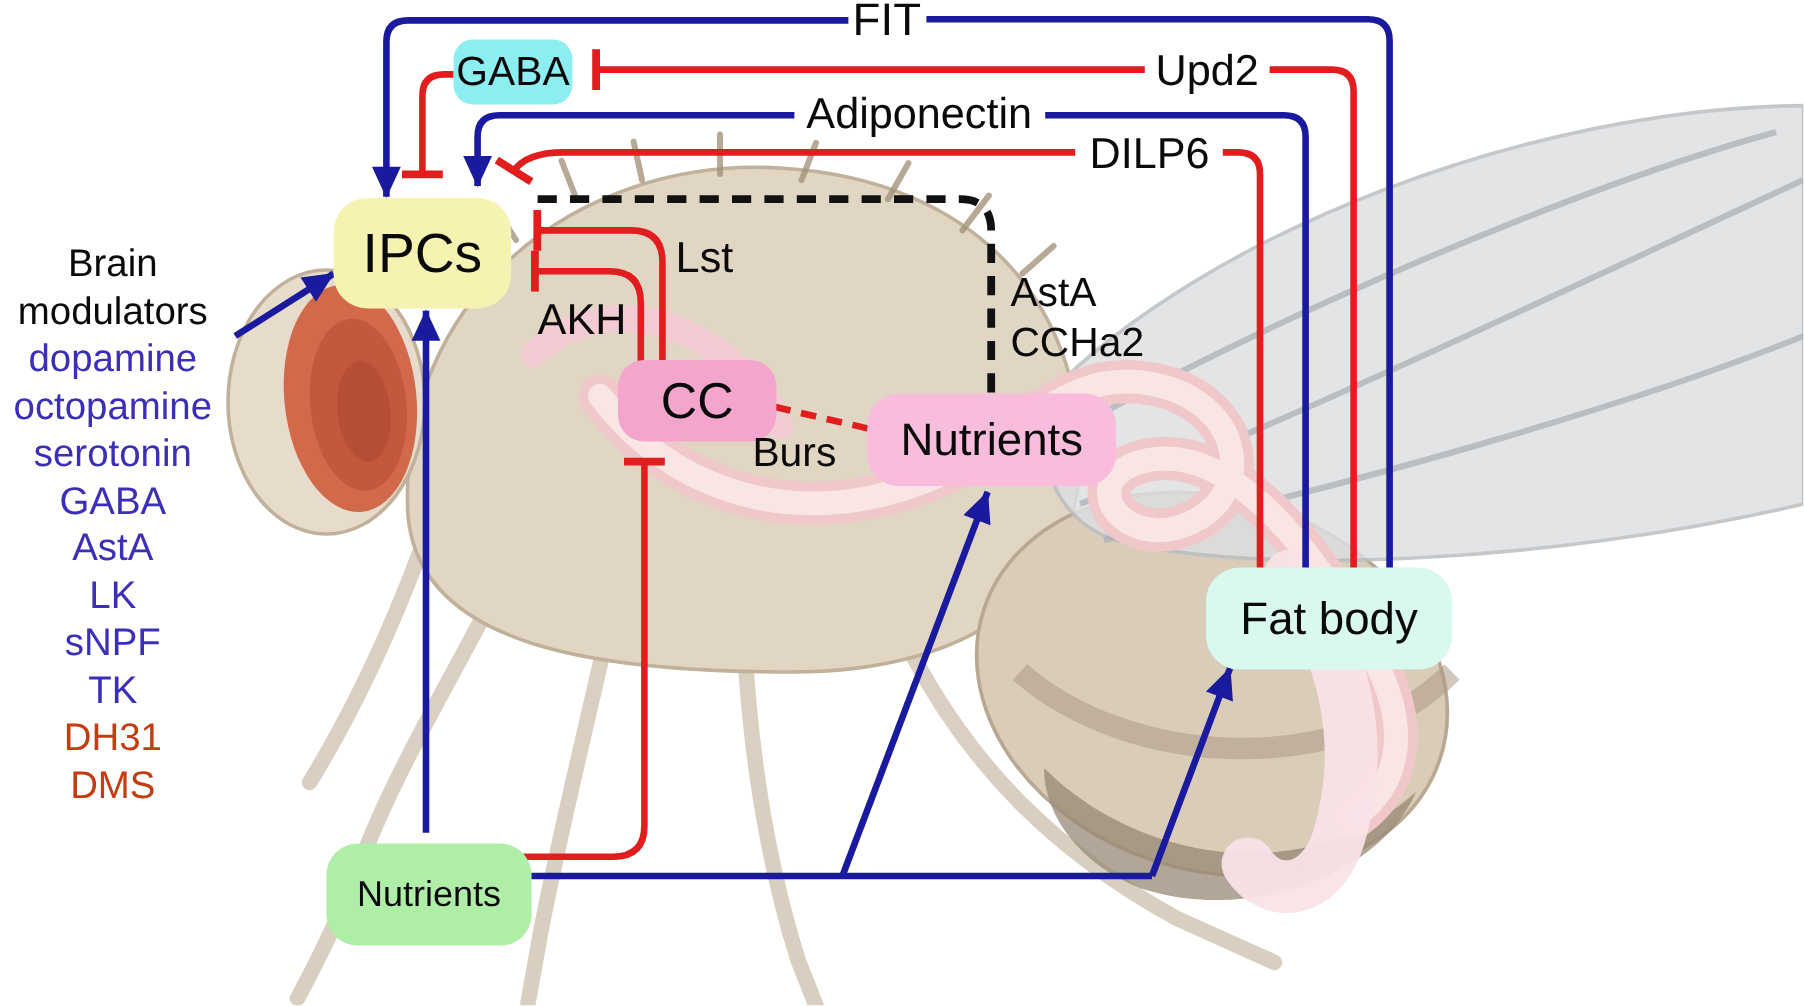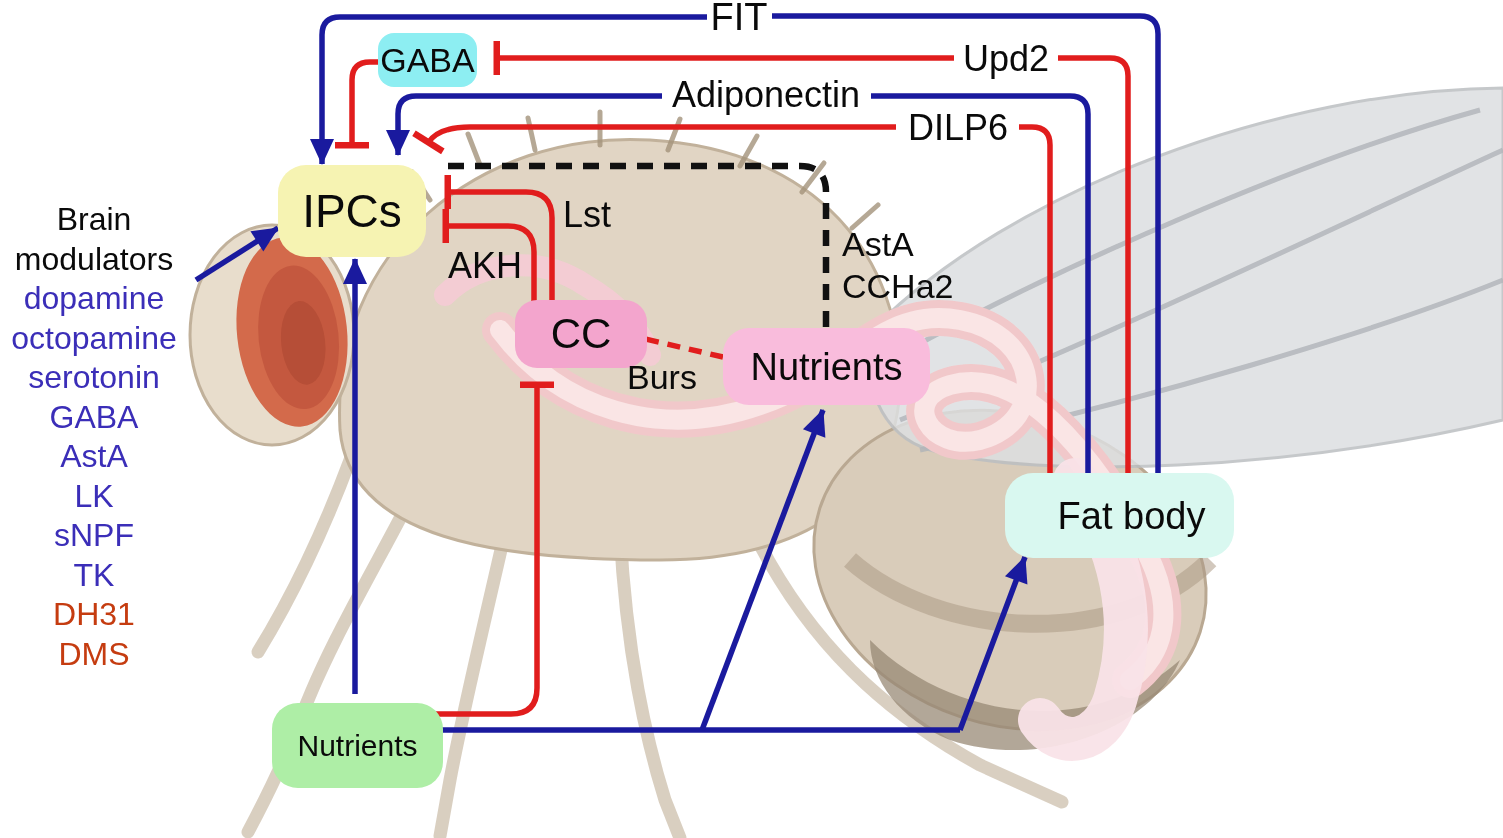--- a/index.html
+++ b/index.html
@@ -8,21 +8,21 @@
   #bg{position:absolute;left:0;top:0;width:1503px;height:838px;}
   .node{position:absolute;display:flex;align-items:center;justify-content:center;
         color:#0a0a0a;text-align:center;line-height:1;}
   .siglabel{position:absolute;color:#0a0a0a;white-space:nowrap;line-height:1;}
   .centered{transform:translate(-50%,-50%);}
   
   #box-gaba{left:378px;top:33px;width:99px;height:54px;border-radius:16px;background:#8deef2;font-size:34px;}
   #box-ipcs{left:278px;top:165px;width:148px;height:92px;border-radius:28px;background:#f6f3b2;font-size:46px;}
   #box-cc{left:475px;top:300px;width:132px;height:68px;border-radius:22px;background:#f3a5cd;font-size:42px;margin-left:40px;}
   #box-intestine{left:723px;top:328px;width:207px;height:77px;border-radius:26px;background:#f9bcdc;font-size:38px;}
-  #box-fatbody{left:1005px;top:473px;width:205px;height:85px;border-radius:28px;background:#d9f8f0;font-size:38px;padding-left:24px;}
+  #box-fatbody{left:1005px;top:473px;width:205px;height:85px;border-radius:28px;background:#d9f8f0;font-size:38px;}
   #box-nutrients{left:272px;top:688px;width:171px;height:85px;border-radius:26px;background:#aeeea6;font-size:30px;margin-top:15px;}
   
   #lab-fit{left:739px;top:17px;font-size:38px;}
   #lab-upd2{left:1006px;top:59px;font-size:36px;}
   #lab-adiponectin{left:766px;top:95px;font-size:36px;}
   #lab-dilp6{left:958px;top:128px;font-size:36px;}
   #lab-lst{left:563px;top:197px;font-size:36px;}
   #lab-akh{left:448px;top:248px;font-size:36px;}
   #lab-burs{left:627px;top:360px;font-size:34px;}
   #lab-asta{left:842px;top:227px;font-size:34px;}

